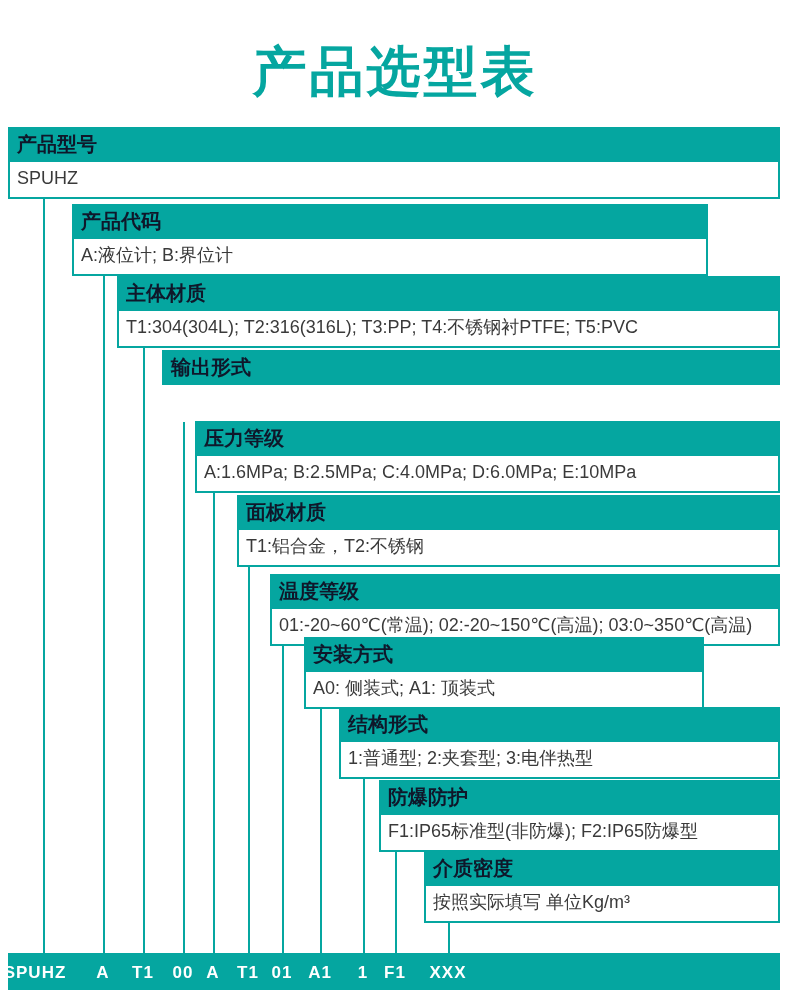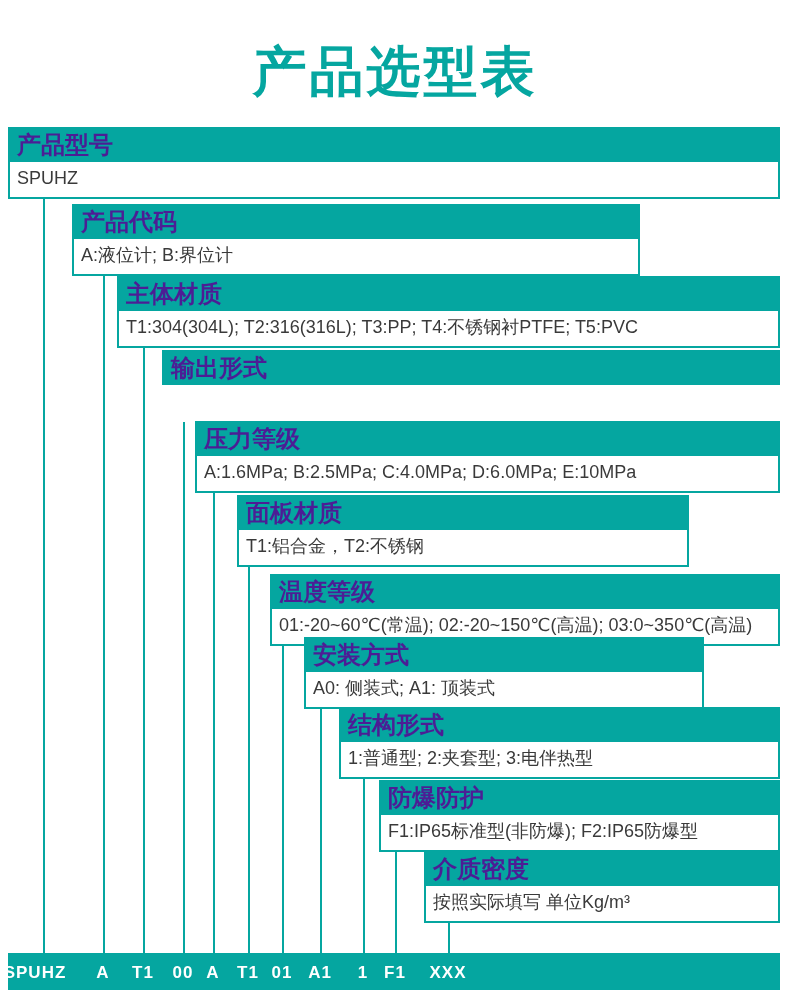--- a/index.html
+++ b/index.html
@@ -8,22 +8,22 @@
     font-family:"Liberation Sans","DejaVu Sans",sans-serif;
     margin-top:32px;
   }
   .title{
     position:absolute;top:4px;left:0;width:100%;margin:0;
     text-align:center;font-size:54px;font-weight:bold;
     color:var(--accent);letter-spacing:3px;
   }
   .level{position:absolute;}
   .level-header{
-    height:35px;background:var(--accent);color:#4c1d95;
-    font-size:24px;font-weight:bold;line-height:35px;
+    height:35px;background:var(--accent);color:#0f172a;
+    font-size:20px;font-weight:bold;line-height:35px;
     padding-left:9px;box-sizing:border-box;white-space:nowrap;overflow:hidden;
   }
   .level-content{
     height:37px;background:#ffffff;color:var(--ink);
     border:2px solid var(--accent);border-top:none;box-sizing:border-box;
     font-size:18px;line-height:33px;padding-left:7px;
     white-space:nowrap;overflow:hidden;
   }
   .vline{position:absolute;width:2px;background:var(--accent);}
   .model-bar{
@@ -41,40 +41,40 @@
 
 <div class="page">
   <h1 class="title">产品选型表</h1>
   <div id="diagram">
       <div class="vline" style="left: 43px; top: 167px; height: 754px;"></div>
       <div class="level" style="left: 8px; top: 95px; width: 772px;">
         <div class="level-header">产品型号</div>
         <div class="level-content">SPUHZ</div>
       </div>
       <div class="vline" style="left: 103px; top: 244px; height: 677px;"></div>
-      <div class="level" style="left: 72px; top: 172px; width: 568px;">
+      <div class="level" style="left: 72px; top: 172px; width: 636px;">
         <div class="level-header">产品代码</div>
         <div class="level-content">A:液位计; B:界位计</div>
       </div>
       <div class="vline" style="left: 143px; top: 316px; height: 605px;"></div>
       <div class="level" style="left: 117px; top: 244px; width: 663px;">
         <div class="level-header">主体材质</div>
         <div class="level-content">T1:304(304L); T2:316(316L); T3:PP; T4:不锈钢衬PTFE; T5:PVC</div>
       </div>
       <div class="vline" style="left: 183px; top: 390px; height: 531px;"></div>
       <div class="level" style="left: 162px; top: 318px; width: 618px;">
         <div class="level-header">输出形式</div>
       </div>
       <div class="vline" style="left: 213px; top: 461px; height: 460px;"></div>
       <div class="level" style="left: 195px; top: 389px; width: 585px;">
         <div class="level-header">压力等级</div>
         <div class="level-content">A:1.6MPa; B:2.5MPa; C:4.0MPa; D:6.0MPa; E:10MPa</div>
       </div>
       <div class="vline" style="left: 248px; top: 535px; height: 386px;"></div>
-      <div class="level" style="left: 237px; top: 463px; width: 452px;">
+      <div class="level" style="left: 237px; top: 463px; width: 543px;">
         <div class="level-header">面板材质</div>
         <div class="level-content">T1:铝合金，T2:不锈钢</div>
       </div>
       <div class="vline" style="left: 282px; top: 605px; height: 316px;"></div>
       <div class="level" style="left: 270px; top: 542px; width: 510px;">
         <div class="level-header">温度等级</div>
         <div class="level-content">01:-20~60℃(常温); 02:-20~150℃(高温); 03:0~350℃(高温)</div>
       </div>
       <div class="vline" style="left: 320px; top: 677px; height: 244px;"></div>
       <div class="level" style="left: 304px; top: 605px; width: 400px;">

